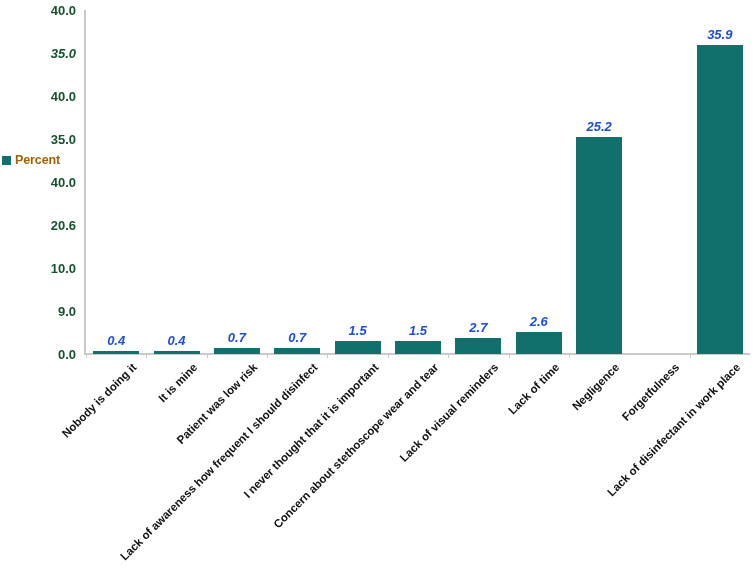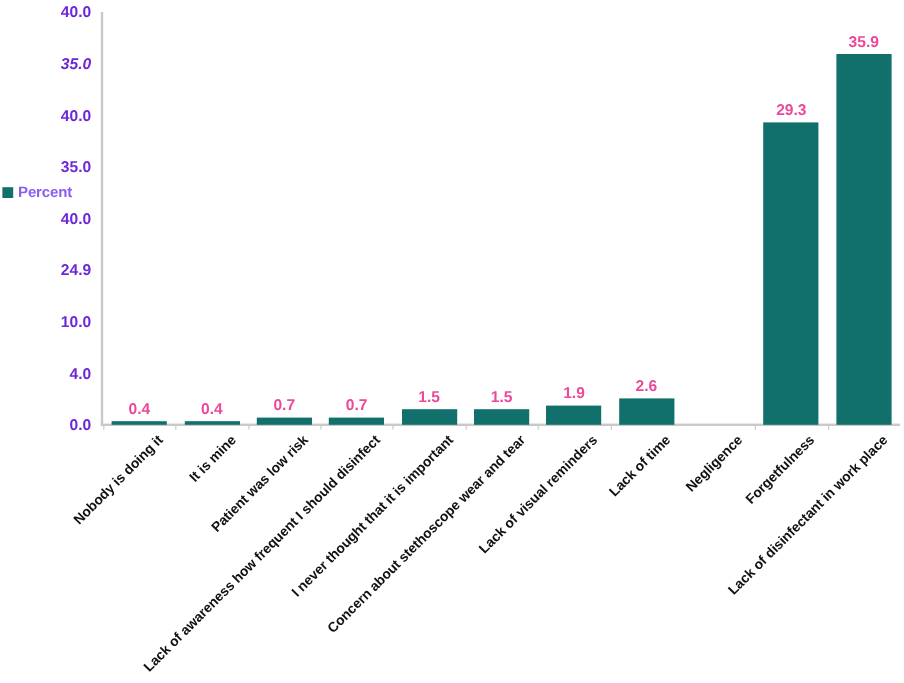--- a/index.html
+++ b/index.html
@@ -34,38 +34,38 @@
   }
   #legend .swatch {
     width: 9px;
     height: 9px;
     background: #11706B;
     display: inline-block;
   }
   #legend .legend-label {
     font-size: 12.5px;
     font-weight: bold;
-    color: #8b5cf6;
+    color: #a16207;
     letter-spacing: -0.1px;
   }
 
   
   #y-axis-labels {
     position: absolute;
     left: 0;
     top: 0;
     width: 84px;
     height: 569px;
   }
   .ytick {
     position: absolute;
     right: 8px;
     font-size: 13px;
     font-weight: bold;
-    color: #6d28d9;
+    color: #14532d;
     text-align: right;
     transform: translateY(-50%);
     white-space: nowrap;
   }
   #y-axis-line {
     position: absolute;
     left: 84px;
     top: 10px;
     width: 2px;
     height: 344px;
@@ -100,22 +100,23 @@
     transform: translateX(-50%);
     width: 46px;
     background: #11706B;
   }
   .bar-value {
     position: absolute;
     left: 50%;
     transform: translateX(-50%);
     font-size: 13px;
     font-weight: bold;
-    color: #ec4899;
-    white-space: nowrap;
+    color: #1d4ed8;
+    white-space: nowrap;
+    font-style: italic;
   }
   .tick-mark {
     position: absolute;
     bottom: -4px;
     left: 0;
     width: 1px;
     height: 4px;
     background: #c9c9c9;
   }
 
@@ -145,23 +146,23 @@
 
 <div id="chart-root">
 
   <div id="legend">
     <span class="swatch"></span>
     <span class="legend-label">Percent</span>
   </div>
 
   <div id="y-axis-labels">
       <div class="ytick" style="top: 354px;">0.0</div>
-      <div class="ytick" style="top: 311px;">4.0</div>
+      <div class="ytick" style="top: 311px;">9.0</div>
       <div class="ytick" style="top: 268px;">10.0</div>
-      <div class="ytick" style="top: 225px;">24.9</div>
+      <div class="ytick" style="top: 225px;">20.6</div>
       <div class="ytick" style="top: 182px;">40.0</div>
       <div class="ytick" style="top: 139px;">35.0</div>
       <div class="ytick" style="top: 96px;">40.0</div>
       <div class="ytick" style="top: 53px; font-style: italic;">35.0</div>
       <div class="ytick" style="top: 10px;">40.0</div>
     </div>
   <div id="y-axis-line"></div>
   <div id="x-axis-line"></div>
 
   <div id="plot">
@@ -190,31 +191,31 @@
         <div class="bar-value" style="bottom: 15.9px;">1.5</div>
         <div class="tick-mark"></div>
       </div>
       <div class="bar-slot" style="left: 301.818px; width: 60.3636px;">
         <div class="bar" style="height: 12.9px; background: rgb(17, 112, 107);"></div>
         <div class="bar-value" style="bottom: 15.9px;">1.5</div>
         <div class="tick-mark"></div>
       </div>
       <div class="bar-slot" style="left: 362.182px; width: 60.3636px;">
         <div class="bar" style="height: 16.34px; background: rgb(17, 112, 107);"></div>
-        <div class="bar-value" style="bottom: 19.34px;">1.9</div>
+        <div class="bar-value" style="bottom: 19.34px;">2.7</div>
         <div class="tick-mark"></div>
       </div>
       <div class="bar-slot" style="left: 422.545px; width: 60.3636px;">
         <div class="bar" style="height: 22.36px; background: rgb(17, 112, 107);"></div>
         <div class="bar-value" style="bottom: 25.36px;">2.6</div>
         <div class="tick-mark"></div>
       </div>
-      <div class="bar-slot" style="left: 543.273px; width: 60.3636px;">
-        <div class="bar" style="height: 251.98px; background: rgb(17, 112, 107);"></div>
-        <div class="bar-value" style="bottom: 254.98px;">29.3</div>
+      <div class="bar-slot" style="left: 482.909px; width: 60.3636px;">
+        <div class="bar" style="height: 216.72px; background: rgb(17, 112, 107);"></div>
+        <div class="bar-value" style="bottom: 219.72px;">25.2</div>
         <div class="tick-mark"></div>
       </div>
       <div class="bar-slot" style="left: 603.636px; width: 60.3636px;">
         <div class="bar" style="height: 308.74px; background: rgb(17, 112, 107);"></div>
         <div class="bar-value" style="bottom: 311.74px;">35.9</div>
         <div class="tick-mark"></div>
       </div>
     </div>
 
   <div id="x-labels">

